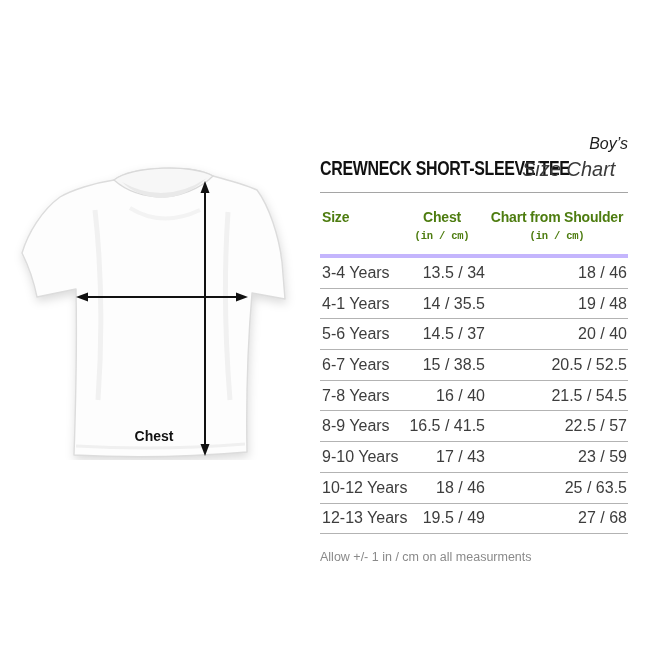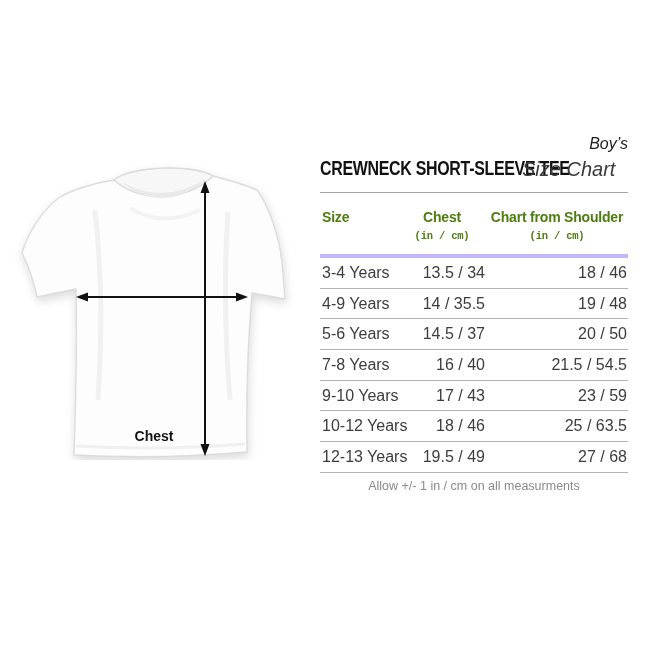--- a/index.html
+++ b/index.html
@@ -47,21 +47,21 @@
   .size-table th.left { text-align:left; padding-left:2px; }
   .size-table th.ctr  { text-align:center; }
   .size-table th .sub { display:block; font-size:10.5px; line-height:12px; font-weight:bold; margin-top:5px;font-family:Liberation Mono, monospace; }
   .size-table td {
     height:27.7px; font-size:16px; color:#3d3d3d;
     border-bottom:1px solid #b3b3b3; vertical-align:middle; white-space:nowrap;
   }
   .size-table td:first-child { text-align:left; padding-left:2px; }
   .size-table td:not(:first-child) { text-align:right; }
 
-  .note { margin-top:6px; text-align:center; font-size:12.5px; color:#8a8a8a; }
+  .note { margin-top:16px; font-size:12.5px; color:#8a8a8a; }
 </style>
 </head>
 <body>
 
 <div class="canvas">
 
   <div class="tshirt-wrap">
     <svg viewBox="0 0 300 310" aria-hidden="true">
 
       <path class="shirt-body" d="M 50,47
@@ -130,33 +130,43 @@
           </th>
         </tr>
       </thead>
       <tbody>
           <tr>
             <td>3-4 Years</td>
             <td>13.5 / 34</td>
             <td>18 / 46</td>
           </tr>
           <tr>
-            <td>4-9 Years</td>
+            <td>4-1 Years</td>
             <td>14 / 35.5</td>
             <td>19 / 48</td>
           </tr>
           <tr>
             <td>5-6 Years</td>
             <td>14.5 / 37</td>
-            <td>20 / 50</td>
+            <td>20 / 40</td>
+          </tr>
+          <tr>
+            <td>6-7 Years</td>
+            <td>15 / 38.5</td>
+            <td>20.5 / 52.5</td>
           </tr>
           <tr>
             <td>7-8 Years</td>
             <td>16 / 40</td>
             <td>21.5 / 54.5</td>
+          </tr>
+          <tr>
+            <td>8-9 Years</td>
+            <td>16.5 / 41.5</td>
+            <td>22.5 / 57</td>
           </tr>
           <tr>
             <td>9-10 Years</td>
             <td>17 / 43</td>
             <td>23 / 59</td>
           </tr>
           <tr>
             <td>10-12 Years</td>
             <td>18 / 46</td>
             <td>25 / 63.5</td>

